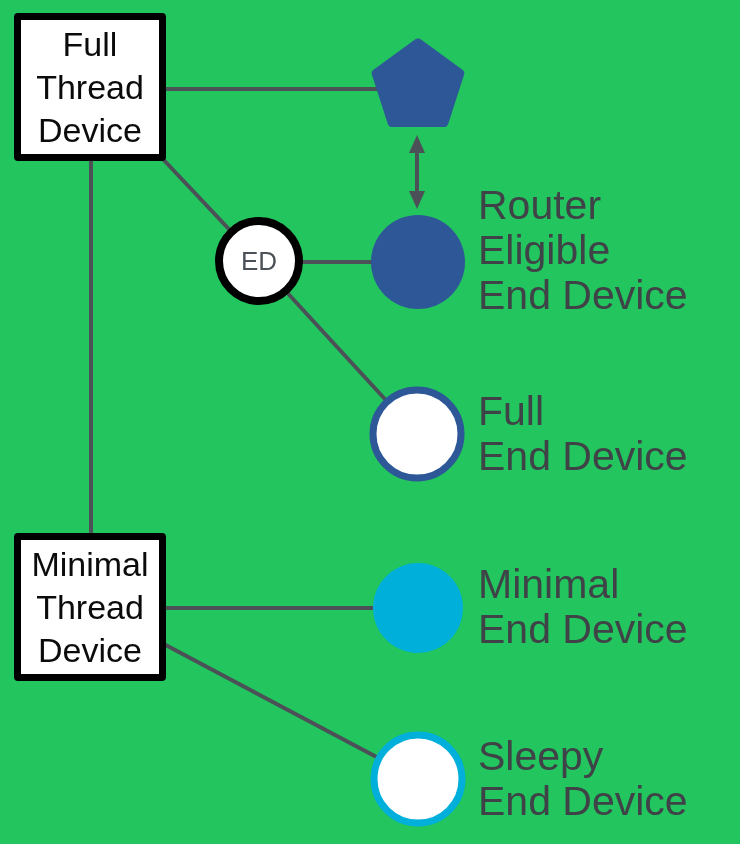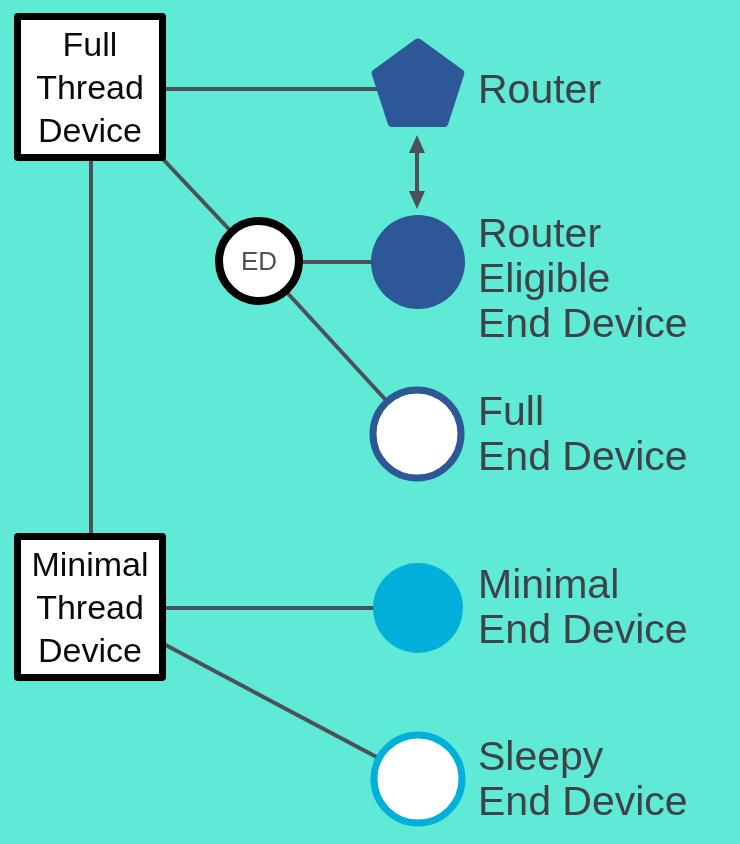--- a/index.html
+++ b/index.html
@@ -5,21 +5,21 @@
   html, body {
     margin: 0;
     padding: 0;
     background: #ffffff;
     font-family: "Liberation Sans", sans-serif;
   }
   .canvas {
     position: relative;
     width: 740px;
     height: 844px;
-    background: #5eead4;
+    background: #22c55e;
     overflow: hidden;
   }
   .connector-layer {
     position: absolute;
     left: 0;
     top: 0;
     width: 740px;
     height: 844px;
   }
   .connector {
@@ -87,21 +87,21 @@
   .node-label {
     position: absolute;
     left: 478px;
     transform: translateY(-50%);
     white-space: pre-line;
     font-size: 41px;
     line-height: 45px;
     color: var(--label-gray);
   }
   .label-router { top: 89px; }
-  .label-reed { top: 278px; }
+  .label-reed { top: 250px; }
   .label-fed { top: 434px; }
   .label-med { top: 607px; }
   .label-sed { top: 779px; }
   .ed-badge {
     position: absolute;
     left: 259px;
     top: 261px;
     transform: translate(-50%, -50%);
     font-size: 26px;
     color: #4b5157;
@@ -138,21 +138,20 @@
 
   <div class="device-box box-ftd">Full
 Thread
 Device</div>
   <div class="device-box box-mtd">Minimal
 Thread
 Device</div>
 
   <div class="ed-badge">ED</div>
 
-  <div class="node-label label-router">Router</div>
   <div class="node-label label-reed">Router Eligible
 End Device</div>
   <div class="node-label label-fed">Full
 End Device</div>
   <div class="node-label label-med">Minimal
 End Device</div>
   <div class="node-label label-sed">Sleepy
 End Device</div>
 
 </div>

